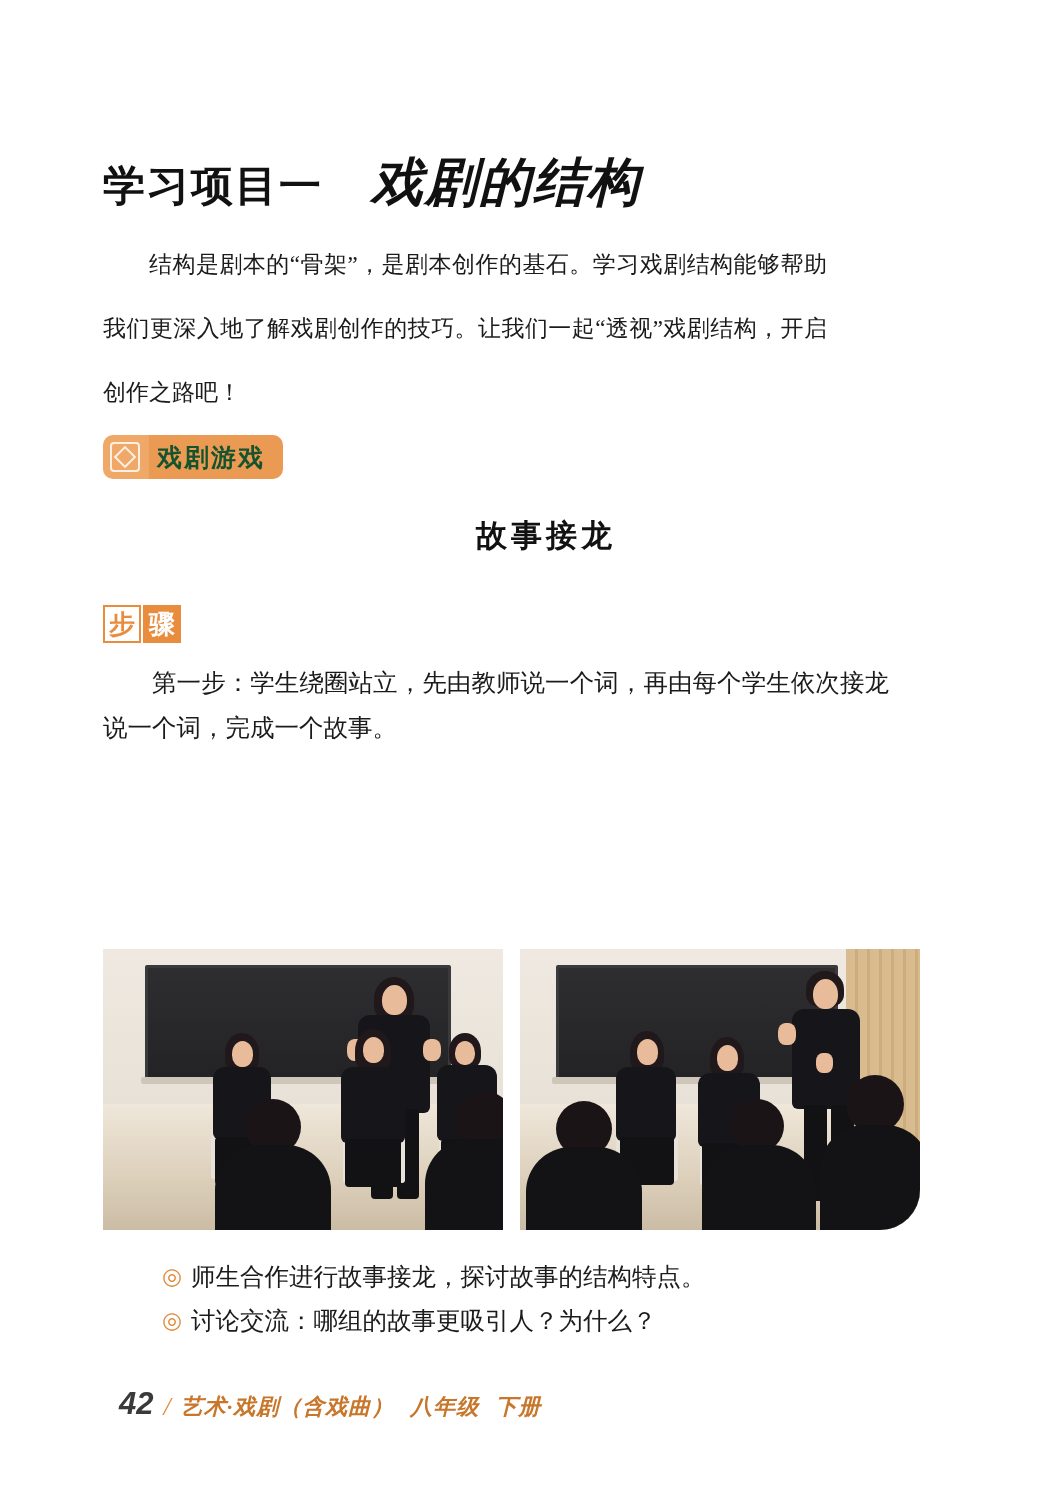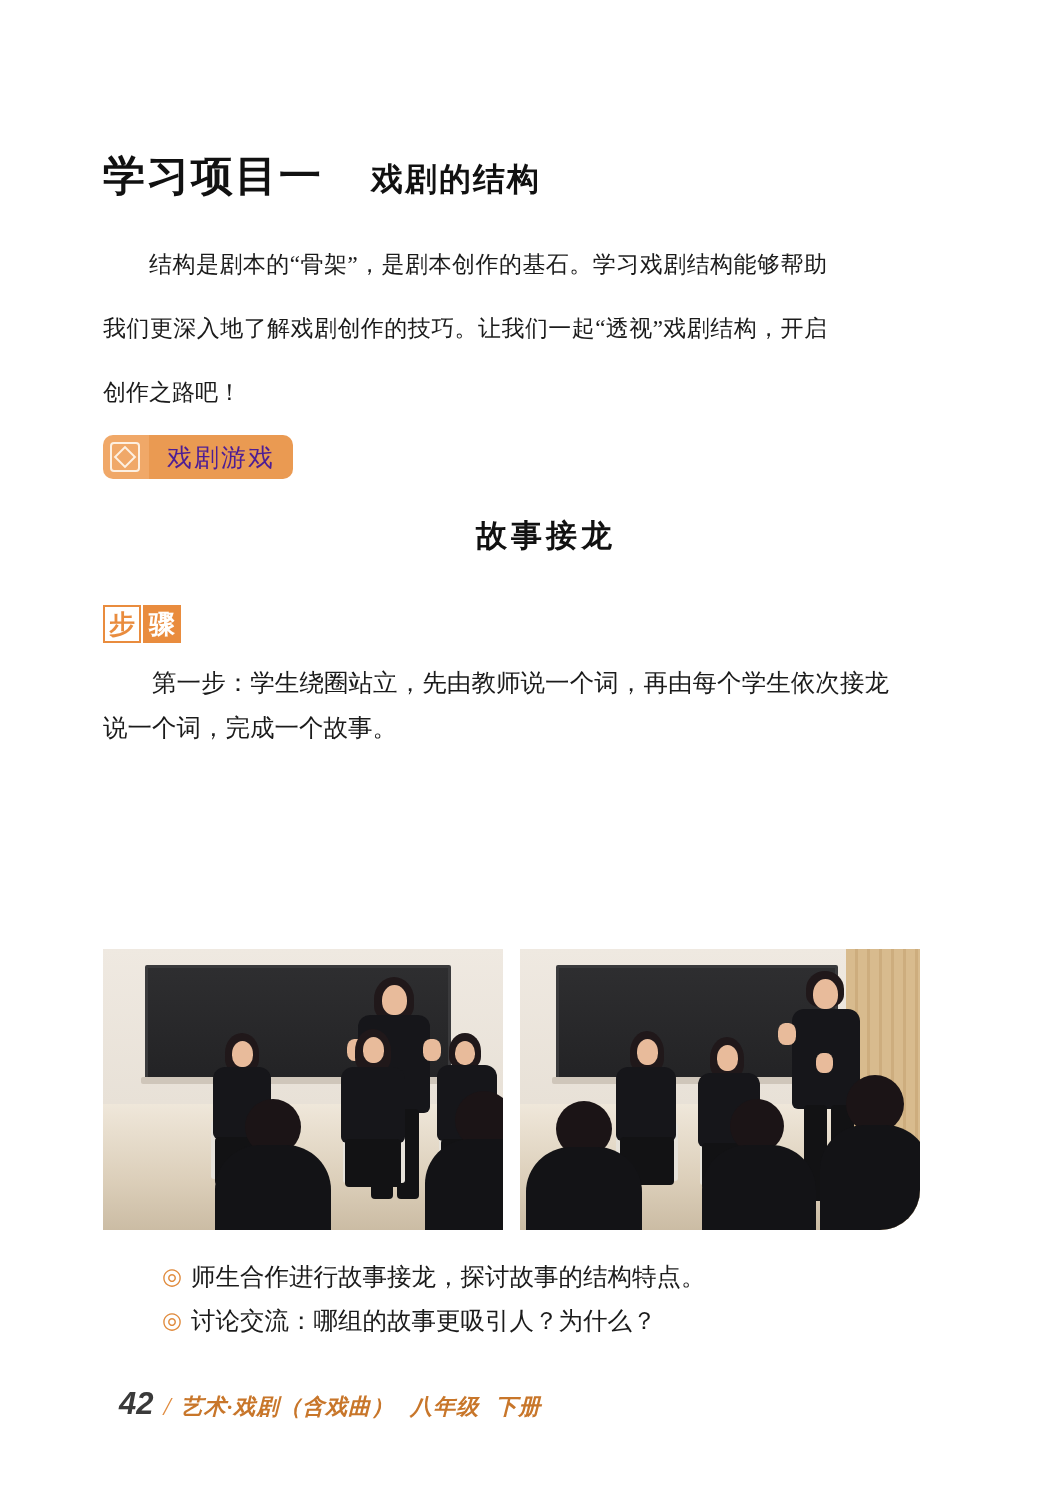--- a/index.html
+++ b/index.html
@@ -32,25 +32,26 @@
     white-space: nowrap;
   }
   .title-label {
     font-size: 42px;
     font-weight: bold;
     letter-spacing: 2px;
     font-family: "Liberation Serif", "DejaVu Serif", serif;
     color: #111;
   }
   .title-main {
-    font-size: 32px;
+    font-size: 52px;
     font-weight: bold;
     letter-spacing: 2px;
     margin-left: 48px;
     color: #111;
+    font-style: italic;
   }
 
   
   .intro {
     position: absolute;
     left: 103px;
     top: 233px;
     width: 724px;
     font-size: 23px;
     line-height: 64px;
@@ -87,25 +88,25 @@
     content: "";
     position: absolute;
     left: 14px; top: 14px;
     width: 16px; height: 16px;
     border: 2px solid #fdf0e2;
     box-sizing: border-box;
     transform: rotate(45deg);
   }
   .game-tag .lbl {
     background: #ea9a52;
-    color: #4c1d95;
+    color: #14532d;
     font-size: 25px;
-    font-weight: normal;
+    font-weight: bold;
     letter-spacing: 2px;
-    padding: 0 18px 0 18px;
+    padding: 0 18px 0 8px;
     display: flex;
     align-items: center;
     border-radius: 0 10px 10px 0;
   }
 
   
   .game-title {
     position: absolute;
     left: 0;
     top: 515px;

